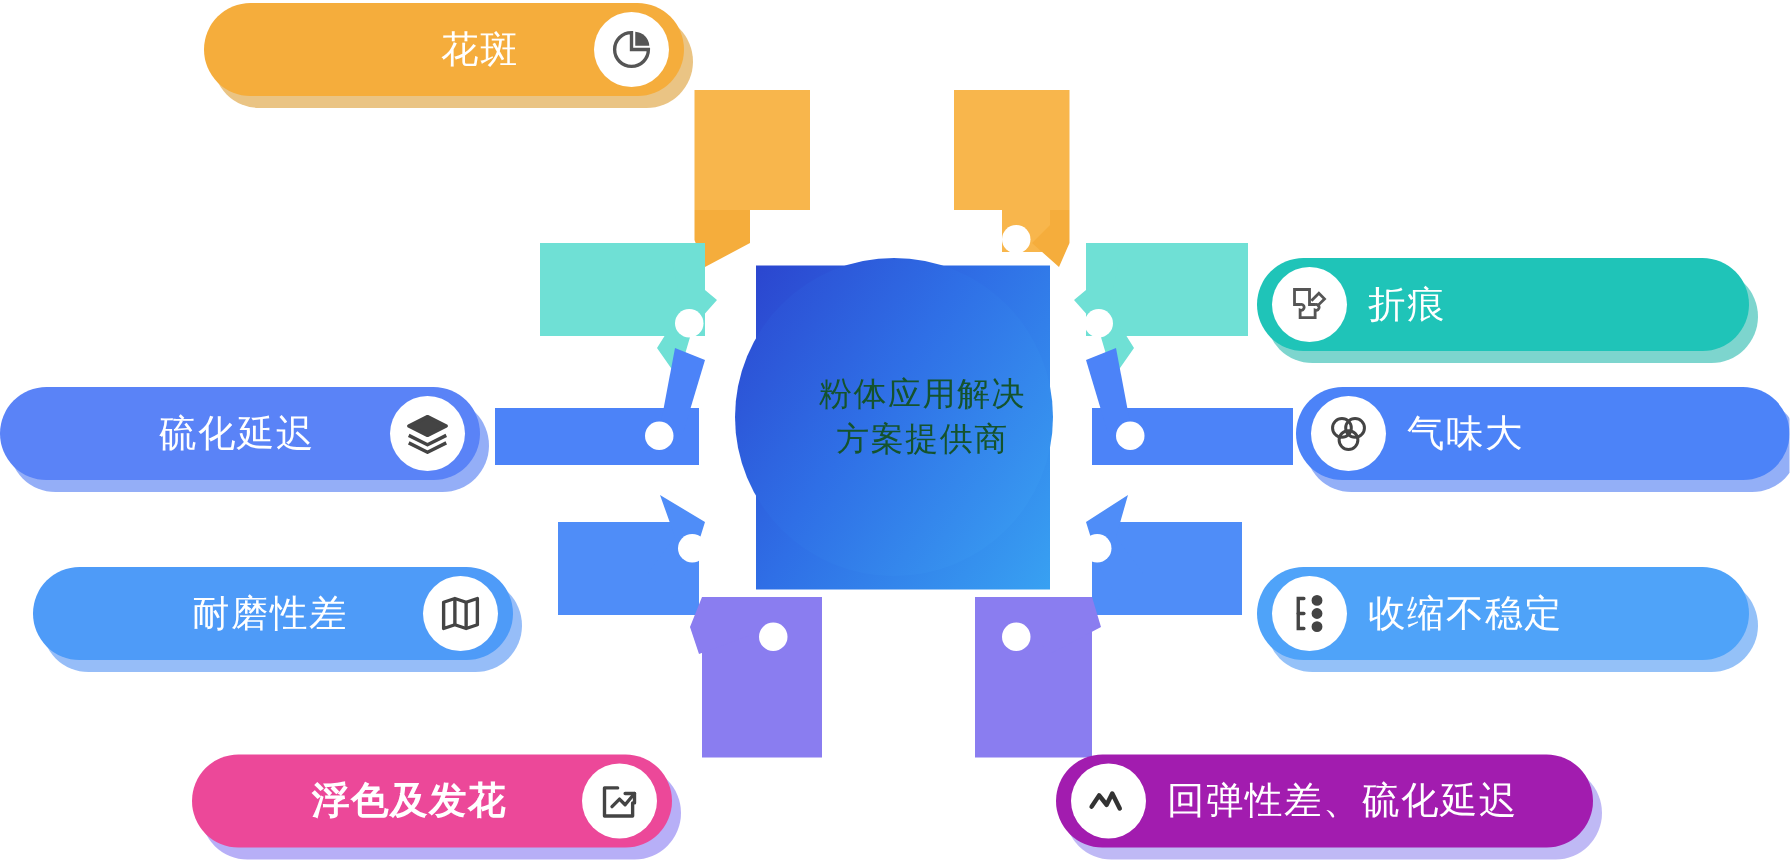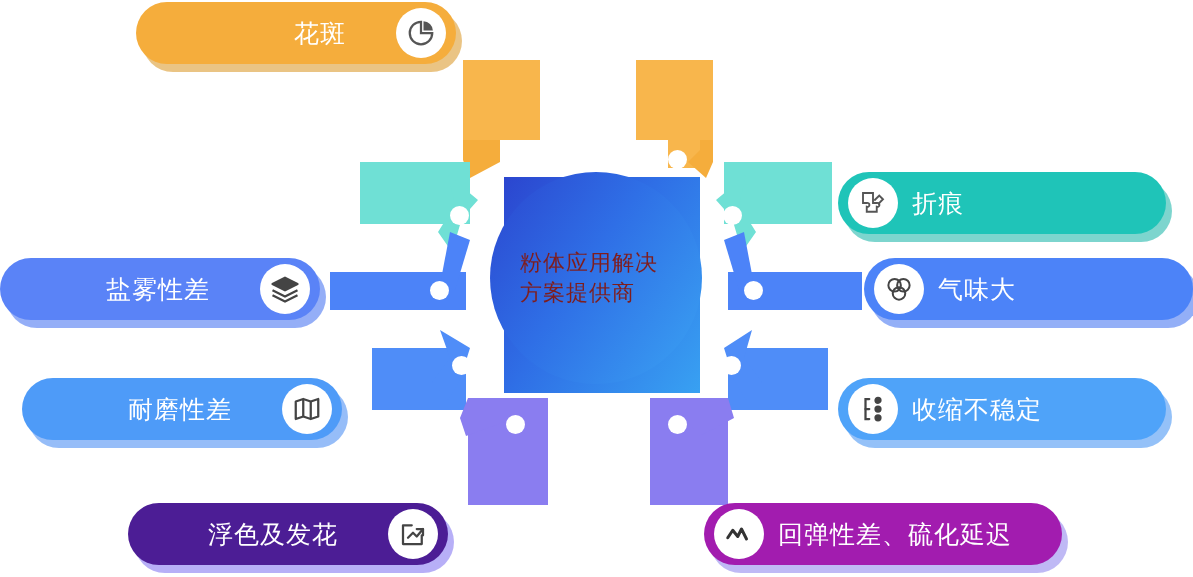--- a/index.html
+++ b/index.html
@@ -41,23 +41,23 @@
     background:linear-gradient(125deg,#2b46cf 0%,#2f6fe6 45%,#38a1f2 100%);
     display:flex;align-items:center;justify-content:center;
     box-sizing:border-box;
   }
   #center-circle{
     position:absolute;left:490px;top:172px;width:212px;height:212px;
     border-radius:50%;
     background:linear-gradient(125deg,#2b46cf 0%,#2f6fe6 45%,#3aa3f3 100%);
   }
   #center-text{
-    position:absolute;left:483px;top:172px;width:212px;height:212px;
+    position:absolute;left:509px;top:172px;width:212px;height:212px;
     display:flex;align-items:center;justify-content:center;
-    color:#7f1d1d;font-size:22px;line-height:1.35;
+    text-align:center;color:#14532d;font-size:22px;line-height:1.35;
     letter-spacing:1px;
   }
 
   
   .ribbon{position:absolute;}
   .dot{
     position:absolute;width:19px;height:19px;border-radius:50%;
     background:#ffffff;
   }
 </style>
@@ -133,21 +133,21 @@
       <svg width="30" height="30" viewBox="0 0 24 24" fill="none" stroke="#555" stroke-width="1.5">
         <path d="M4 12h3a1.6 1.6 0 1 1 0 3v4h8v-4a1.6 1.6 0 1 0 0-3h-3V4H4z"></path>
         <path d="M13 10l4-4 3 3-4 4"></path>
       </svg>
     </span>
     <span class="pill-label">折痕</span>
   </div>
 
   <div class="pill left" style="left:0px;top:258px;width:320px;background:#5a83f7;">
     <div class="shadow" style="background:#3c6bf0;"></div>
-    <span class="pill-label">盐雾性差</span>
+    <span class="pill-label">硫化延迟</span>
     <span class="badge">
       <svg width="30" height="30" viewBox="0 0 24 24" fill="none" stroke="#444" stroke-width="1.8" stroke-linejoin="round">
         <path d="M12 3 2 8l10 5 10-5z" fill="#444"></path>
           <path d="M2 13l10 5 10-5"></path>
           <path d="M2 17l10 5 10-5"></path>
       </svg>
     </span>
   </div>
 
   <div class="pill right" style="left:864px;top:258px;width:329px;background:#4c83f8;">
@@ -180,21 +180,21 @@
     <div class="shadow" style="background:#3f86f2;"></div>
     <span class="pill-label">耐磨性差</span>
     <span class="badge">
       <svg width="30" height="30" viewBox="0 0 24 24" fill="none" stroke="#444" stroke-width="1.8" stroke-linejoin="round">
         <path d="M3 6l6-2 6 2 6-2v14l-6 2-6-2-6 2z"></path>
           <path d="M9 4v14M15 6v14"></path>
       </svg>
     </span>
   </div>
 
-  <div class="pill left" style="left:128px;top:503px;width:320px;background:#4c1d95;">
+  <div class="pill left" style="left:128px;top:503px;width:320px;background:#ec4899;font-weight:bold;">
     <div class="shadow" style="background:#7b6df0;"></div>
     <span class="pill-label">浮色及发花</span>
     <span class="badge">
       <svg width="30" height="30" viewBox="0 0 24 24" fill="none" stroke="#444" stroke-width="1.8" stroke-linecap="round" stroke-linejoin="round">
         <path d="M19 13v7H4V5h7"></path>
           <path d="M8 15l4-4 3 3 5-6"></path>
           <path d="M15 8h5v5"></path>
       </svg>
     </span>
   </div>

